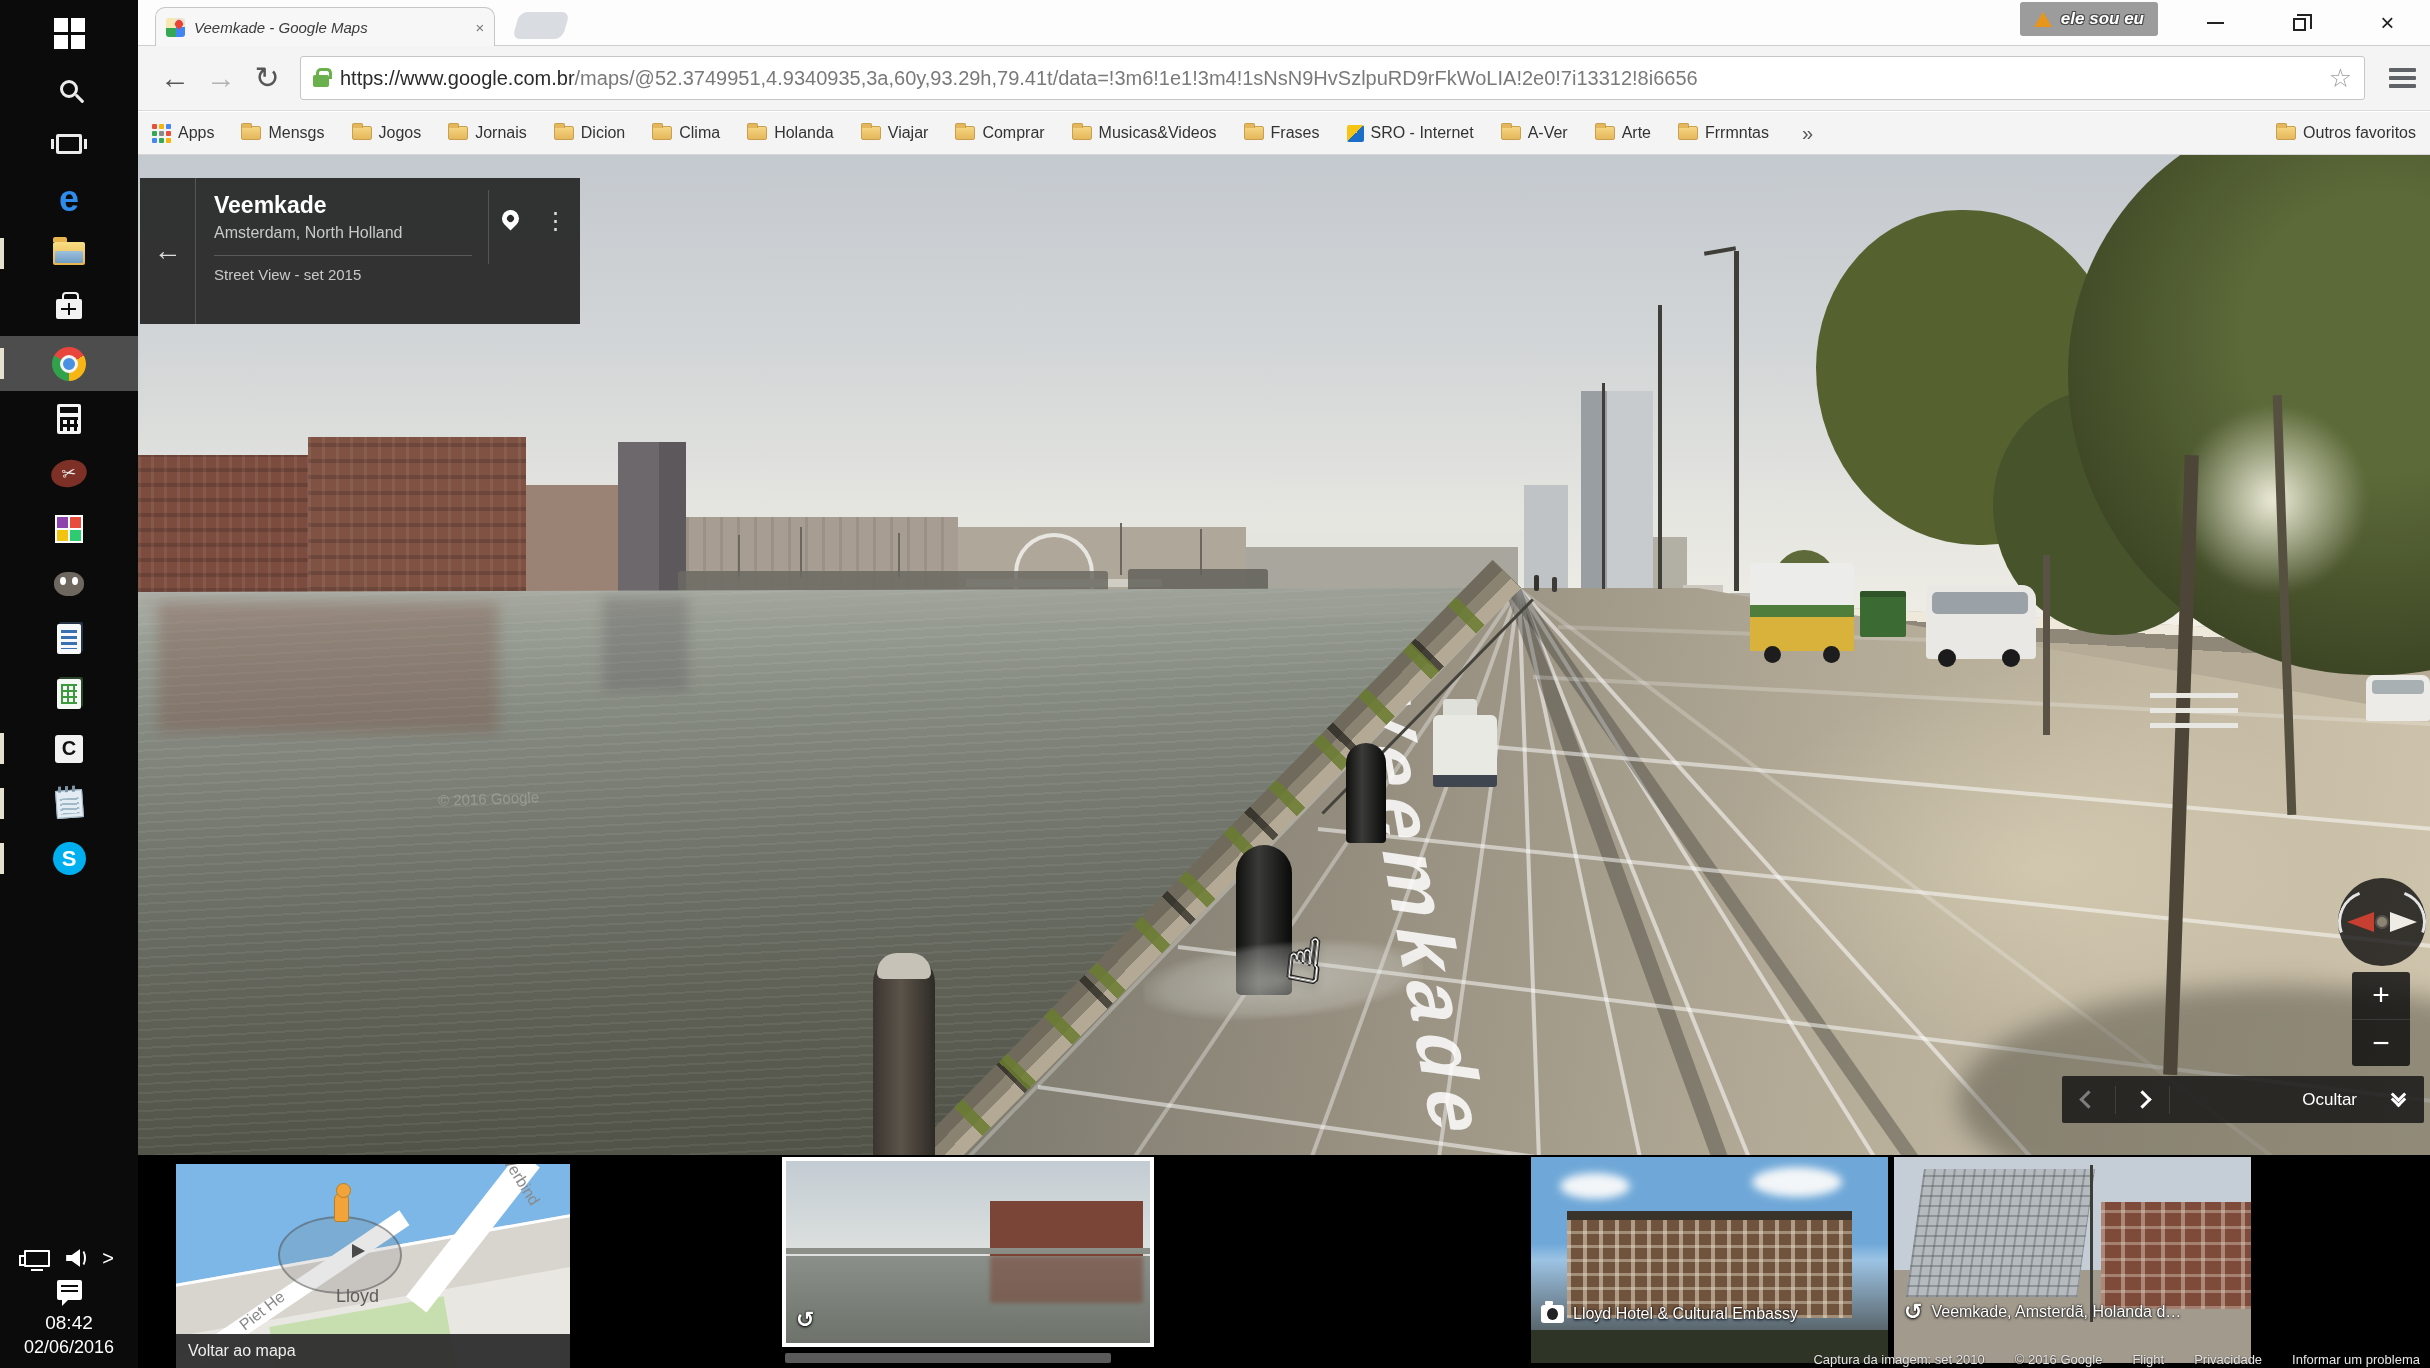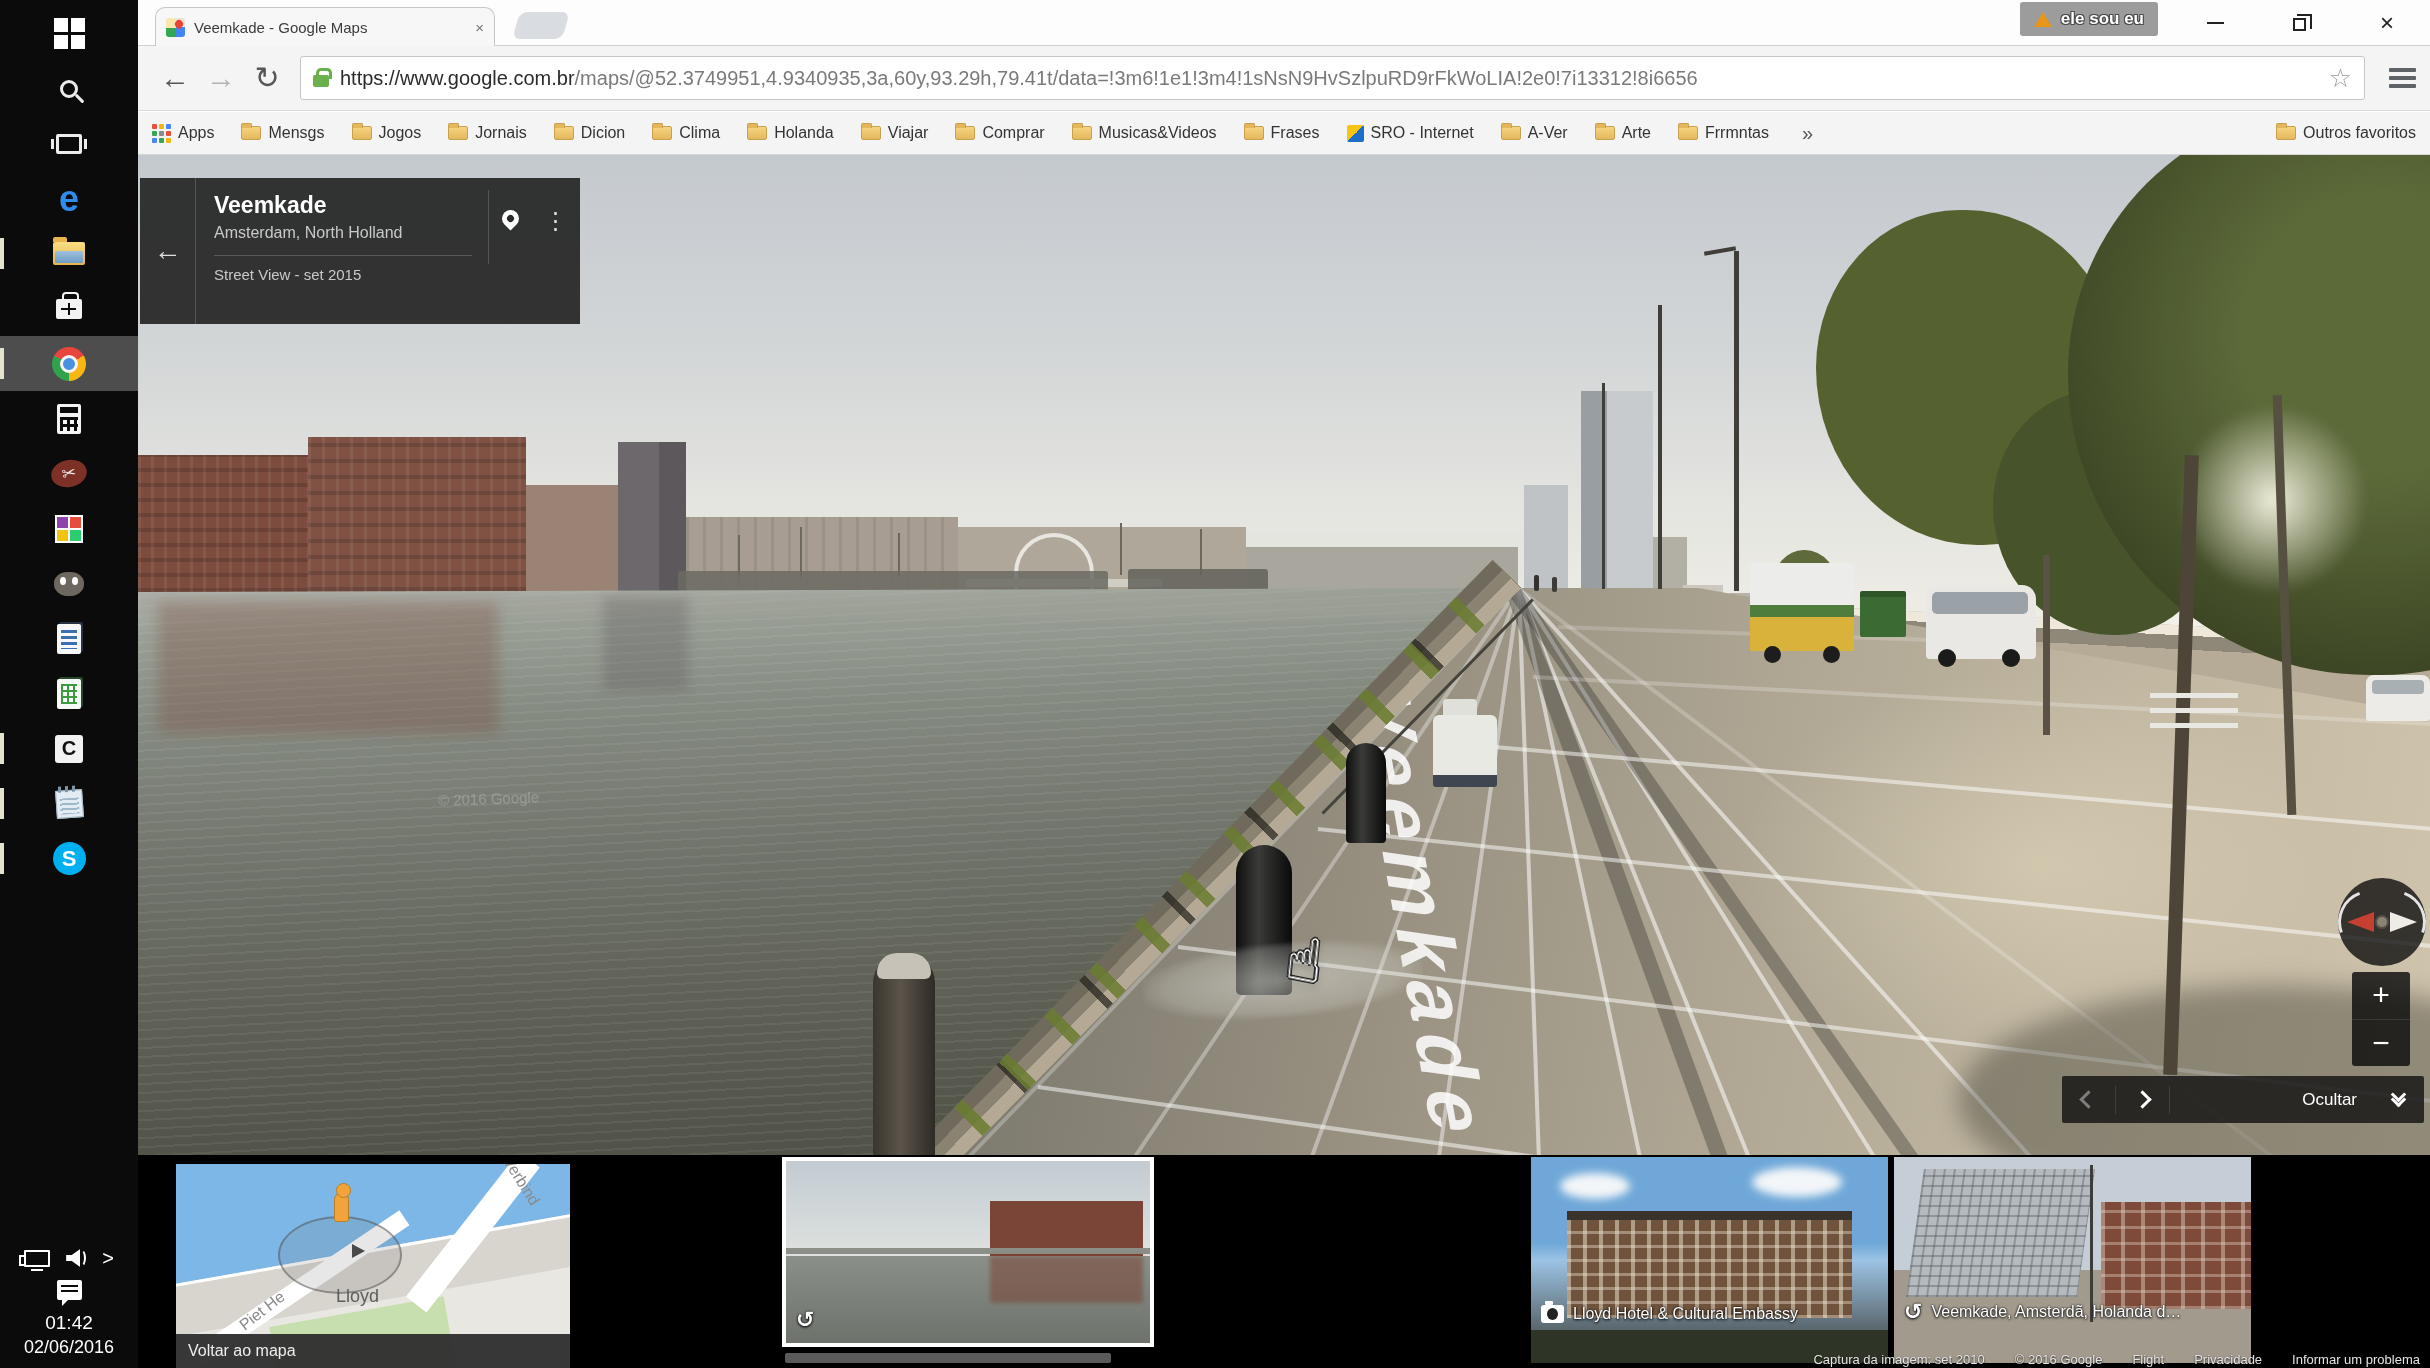--- a/index.html
+++ b/index.html
@@ -59,21 +59,21 @@
   .vol-waves{width:10px;height:18px;border:2px solid transparent;border-right-color:#fff;border-radius:50%;margin-left:-4px;}
   .tray-chev{color:#fff;font-size:20px;line-height:1;}
   .ac-ico{position:relative;width:25px;height:20px;background:#fff;border-radius:2px;}
   .ac-ico::before{content:"";position:absolute;left:4px;right:4px;top:5px;height:2px;background:#0b0b0b;box-shadow:0 5px 0 #0b0b0b;}
   .ac-ico::after{content:"";position:absolute;bottom:-6px;left:5px;border:6px solid transparent;border-top-color:#fff;border-left-color:#fff;}
   #tb-clock{display:flex;flex-direction:column;align-items:center;gap:3px;font-size:19px;color:#fff;}
   #tb-clock .date{font-size:18px;}
 
   
   #browser{position:absolute;left:138px;top:0;right:0;bottom:0;background:#fff;}
-  #tabstrip{position:absolute;left:0;right:0;top:0;height:46px;background:#fdfdfd;border-bottom:1px solid #cfcfcf;}
+  #tabstrip{position:absolute;left:0;right:0;top:0;height:46px;background:#fdfdfd;border-bottom:1px solid #cfcfcf;font-style:italic;}
   #tab{position:absolute;left:17px;top:7px;width:340px;height:39px;background:#f7f7f7;border:1px solid #c6c6c6;border-bottom:none;border-radius:10px 10px 0 0;display:flex;align-items:center;padding:0 10px;gap:9px;}
   .maps-fav{width:19px;height:19px;border-radius:3px;position:relative;flex:0 0 auto;
      background:conic-gradient(from 0deg,#e9e4d8 0 90deg,#4285f4 90deg 180deg,#34a853 180deg 270deg,#f9e7b1 270deg 360deg);}
   .maps-fav::after{content:"";position:absolute;right:2px;top:2px;width:8px;height:8px;background:#ea4335;border-radius:50% 50% 50% 0;transform:rotate(-45deg);}
   #tab .title{flex:1;font-size:15px;color:#3c3c3c;white-space:nowrap;overflow:hidden;text-overflow:ellipsis;}
   #tab .tab-close{font-size:15px;color:#777;}
   #newtab-stub{position:absolute;left:378px;top:12px;width:50px;height:27px;background:#d9dce0;border-radius:8px;transform:skewX(-16deg);}
   #badge{position:absolute;right:272px;top:2px;height:34px;background:#9c9c9c;border-radius:3px;display:flex;align-items:center;gap:9px;padding:0 14px;}
   .warn-tri{width:0;height:0;border-left:9px solid transparent;border-right:9px solid transparent;border-bottom:15px solid #e8951c;}
   #badge .btxt{font-size:17px;font-weight:bold;color:#fff;text-shadow:-1px -1px 0 #4a4a4a,1px -1px 0 #4a4a4a,-1px 1px 0 #4a4a4a,1px 1px 0 #4a4a4a;}
@@ -376,21 +376,21 @@
       <div class="tray-row">
         <span class="net-ico"></span>
         <span style="display:flex;align-items:center;">
             <span class="vol-ico"></span>
             <span class="vol-waves"></span>
           </span>
         <span class="tray-chev">&gt;</span>
       </div>
       <span class="ac-ico"></span>
       <div id="tb-clock">
-        <span class="time">01:42</span>
+        <span class="time">08:42</span>
         <span class="date">02/06/2016</span>
       </div>
     </div>
   </div>
 
   <div id="browser">
 
     <div id="tabstrip">
       <div id="tab">
         <span class="maps-fav"></span>

